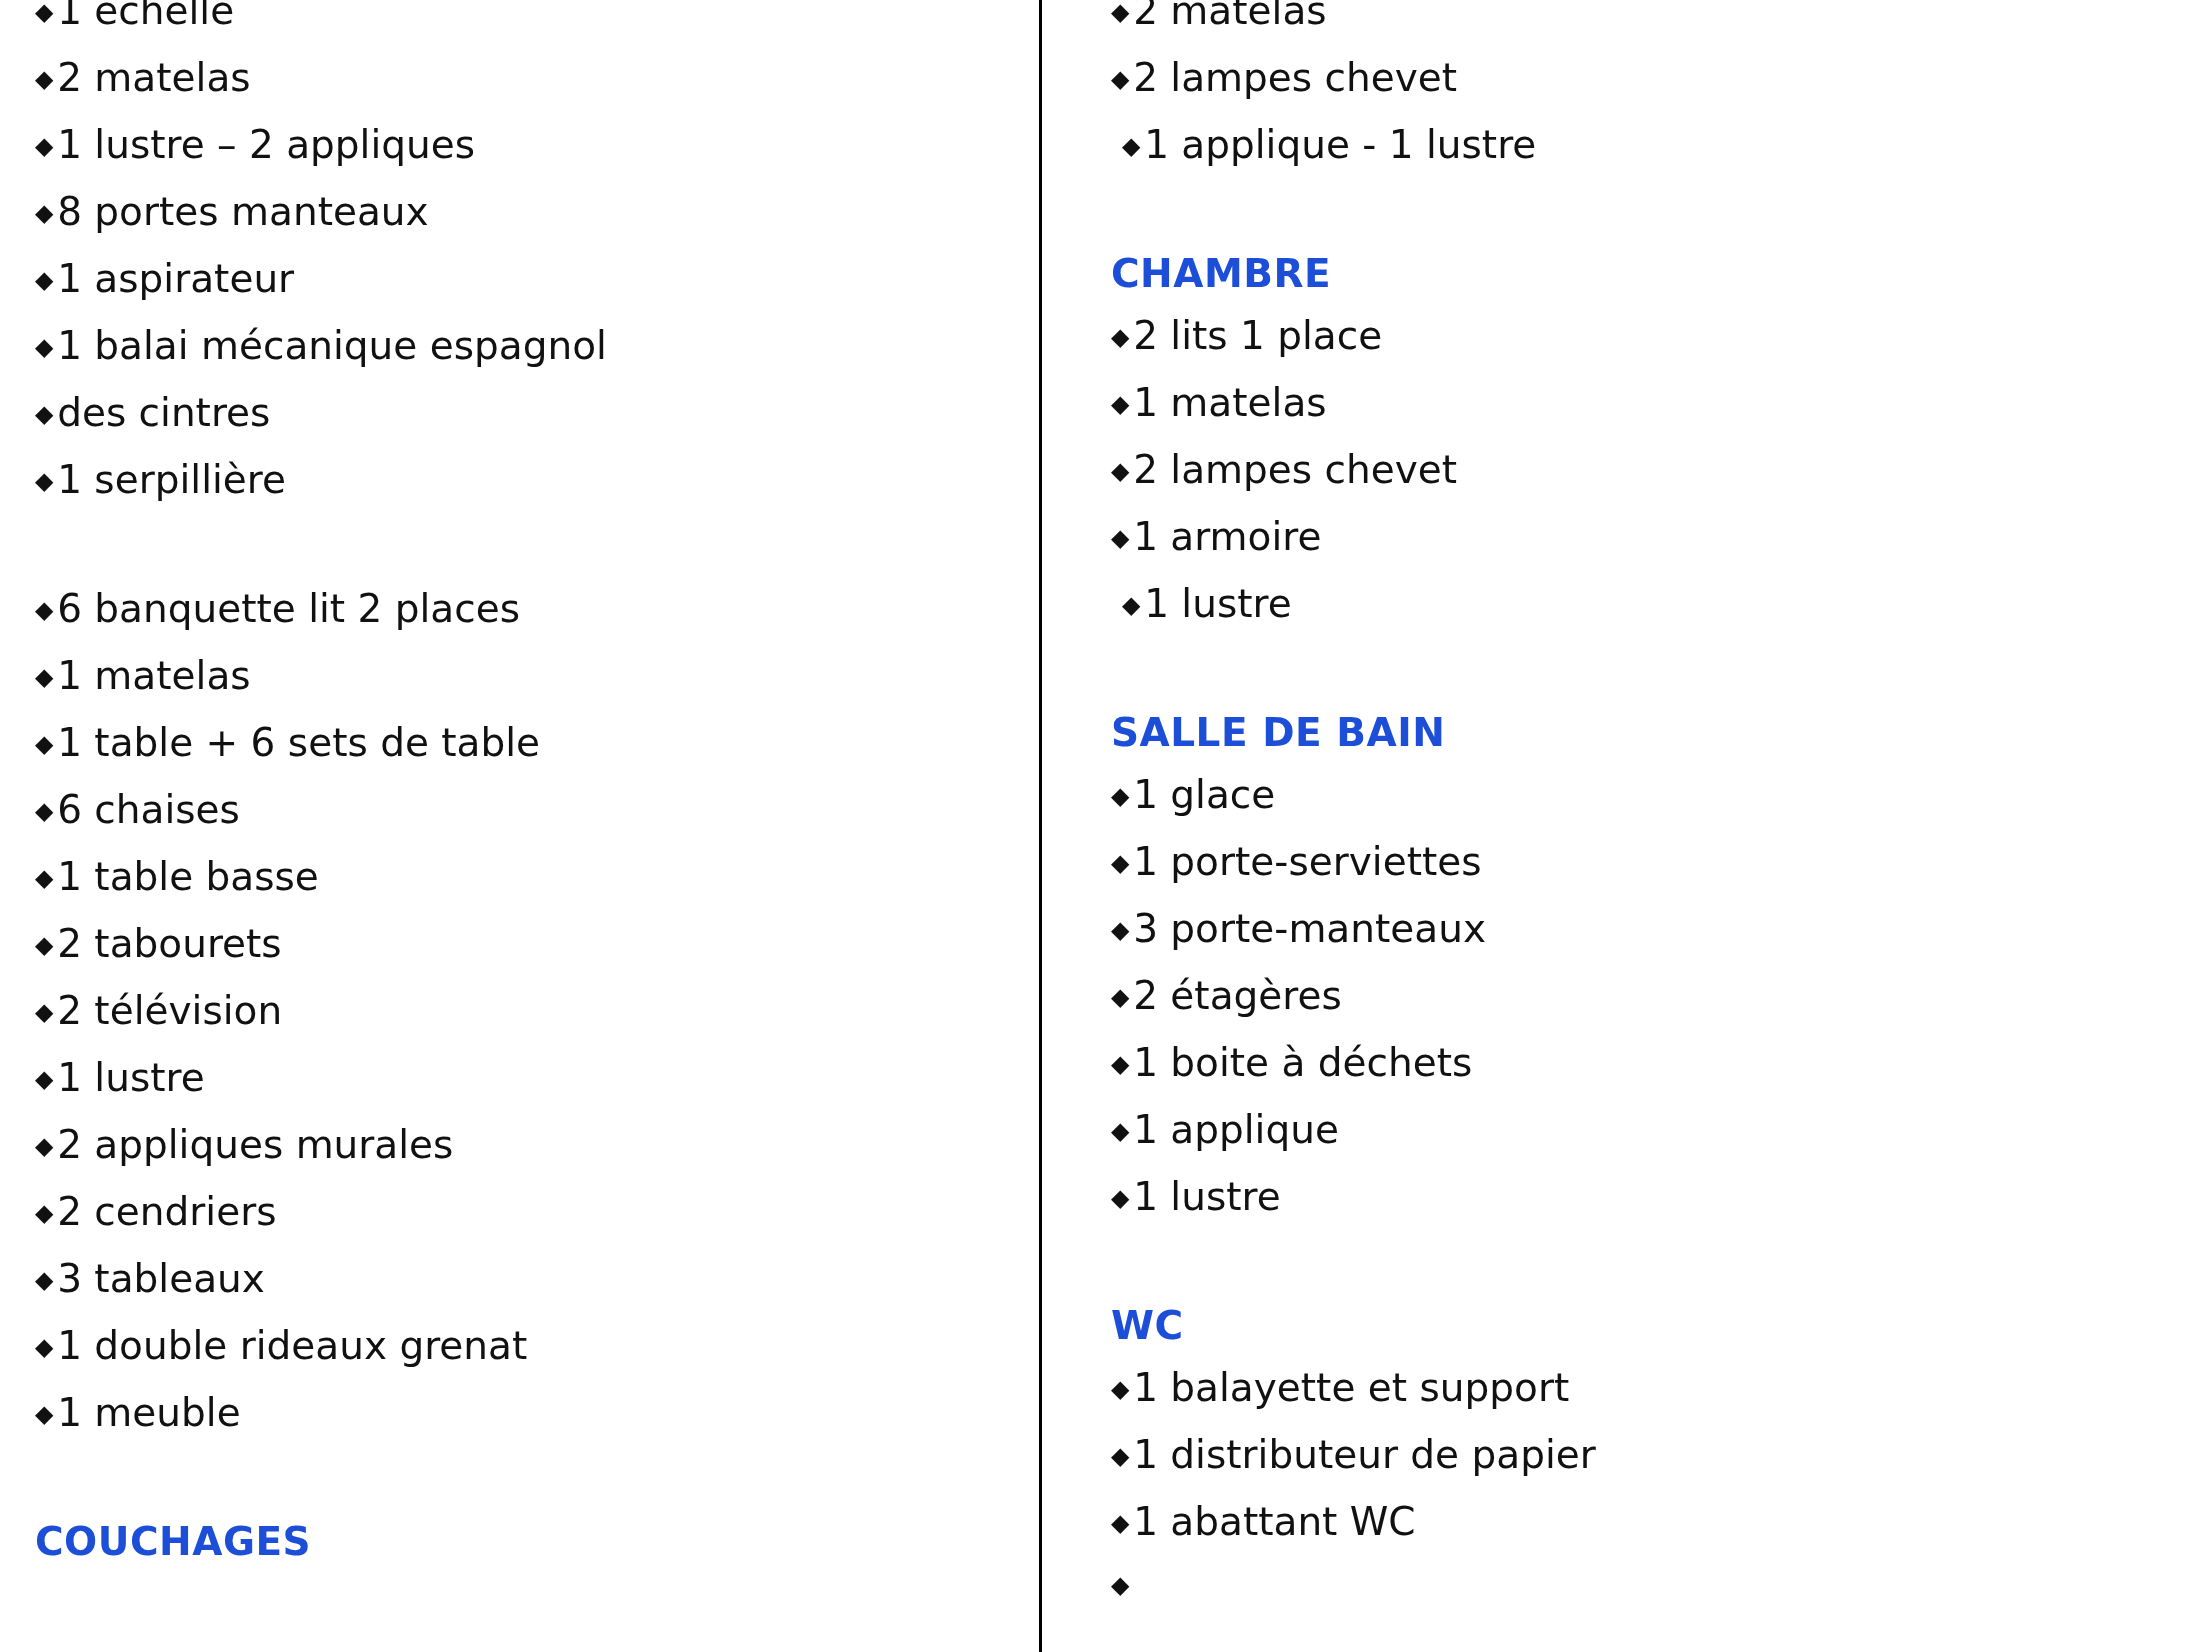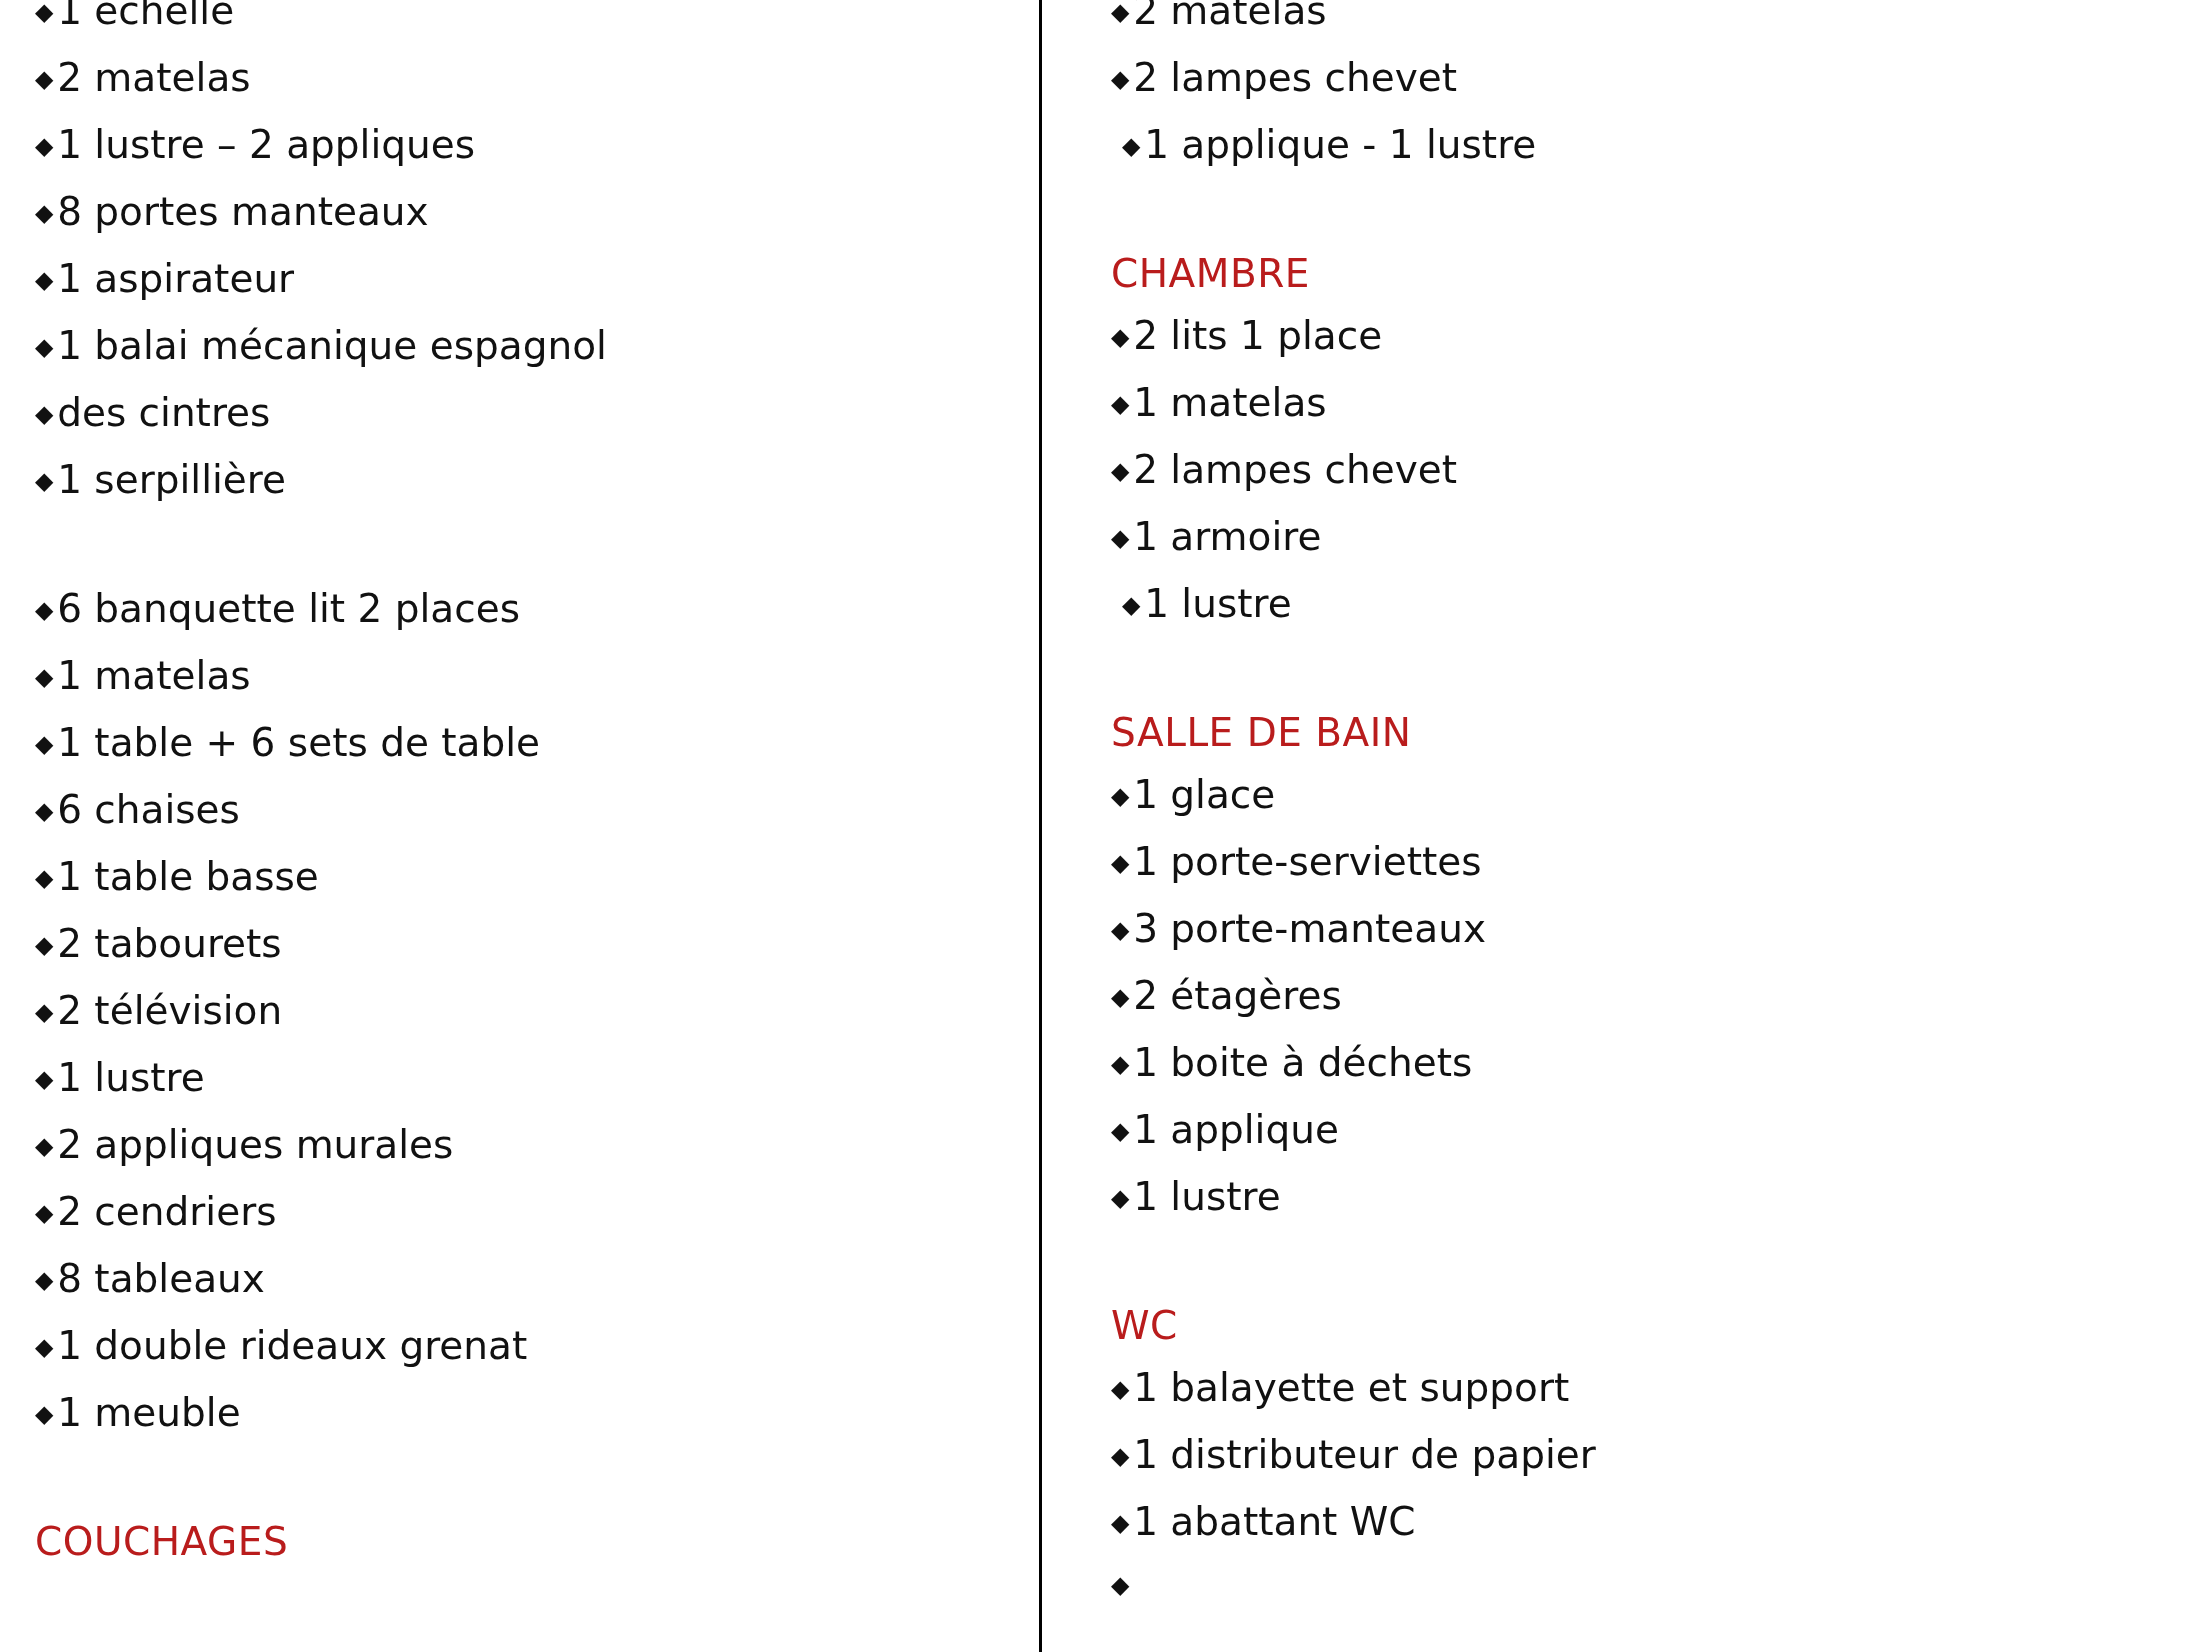--- a/index.html
+++ b/index.html
@@ -36,23 +36,23 @@
     left: 0px;
     width: 1029px;
     padding-left: 35px;
   }
   .col-right {
     left: 1065px;
     width: 1139px;
     padding-left: 46px;
   }
   .heading {
-    color: #b91c1c;
+    color: #1d4ed8;
     font-size: 39px;
-    font-weight: normal;
+    font-weight: bold;
     letter-spacing: 0.5px;
     line-height: 62px;
     margin: 0;
     padding: 0;
     white-space: nowrap;
   }
   .item {
     color: #111111;
     font-size: 39px;
     line-height: 62px;
@@ -163,21 +163,21 @@
         <div class="item">
           <span class="bullet">◆</span>
           <span class="item-text">2 appliques murales</span>
         </div>
         <div class="item">
           <span class="bullet">◆</span>
           <span class="item-text">2 cendriers</span>
         </div>
         <div class="item">
           <span class="bullet">◆</span>
-          <span class="item-text">8 tableaux</span>
+          <span class="item-text">3 tableaux</span>
         </div>
         <div class="item">
           <span class="bullet">◆</span>
           <span class="item-text">1 double rideaux grenat</span>
         </div>
         <div class="item">
           <span class="bullet">◆</span>
           <span class="item-text">1 meuble</span>
         </div>
         <div class="spacer"></div>

